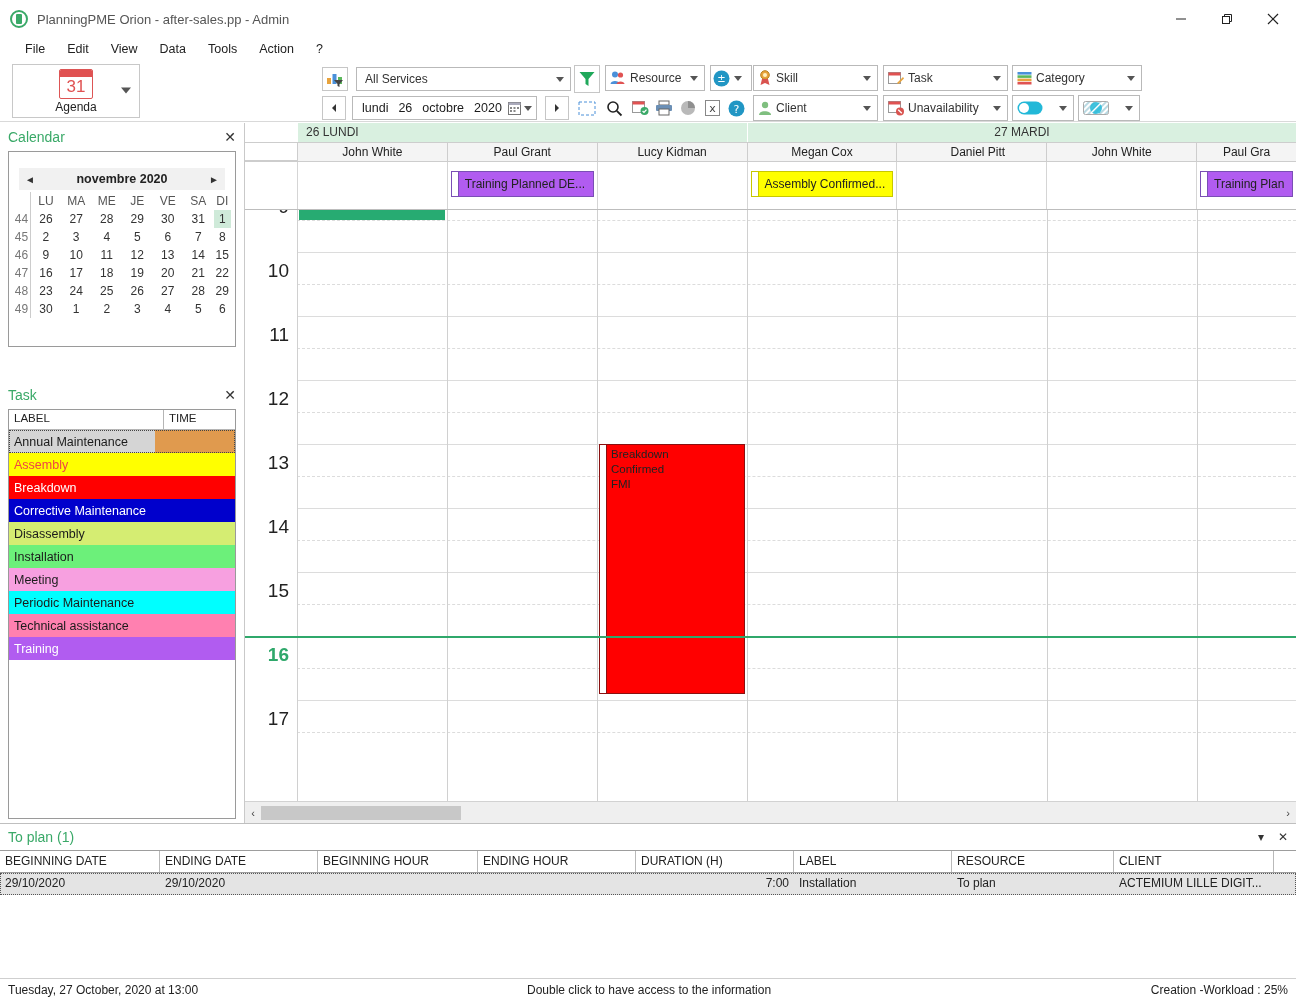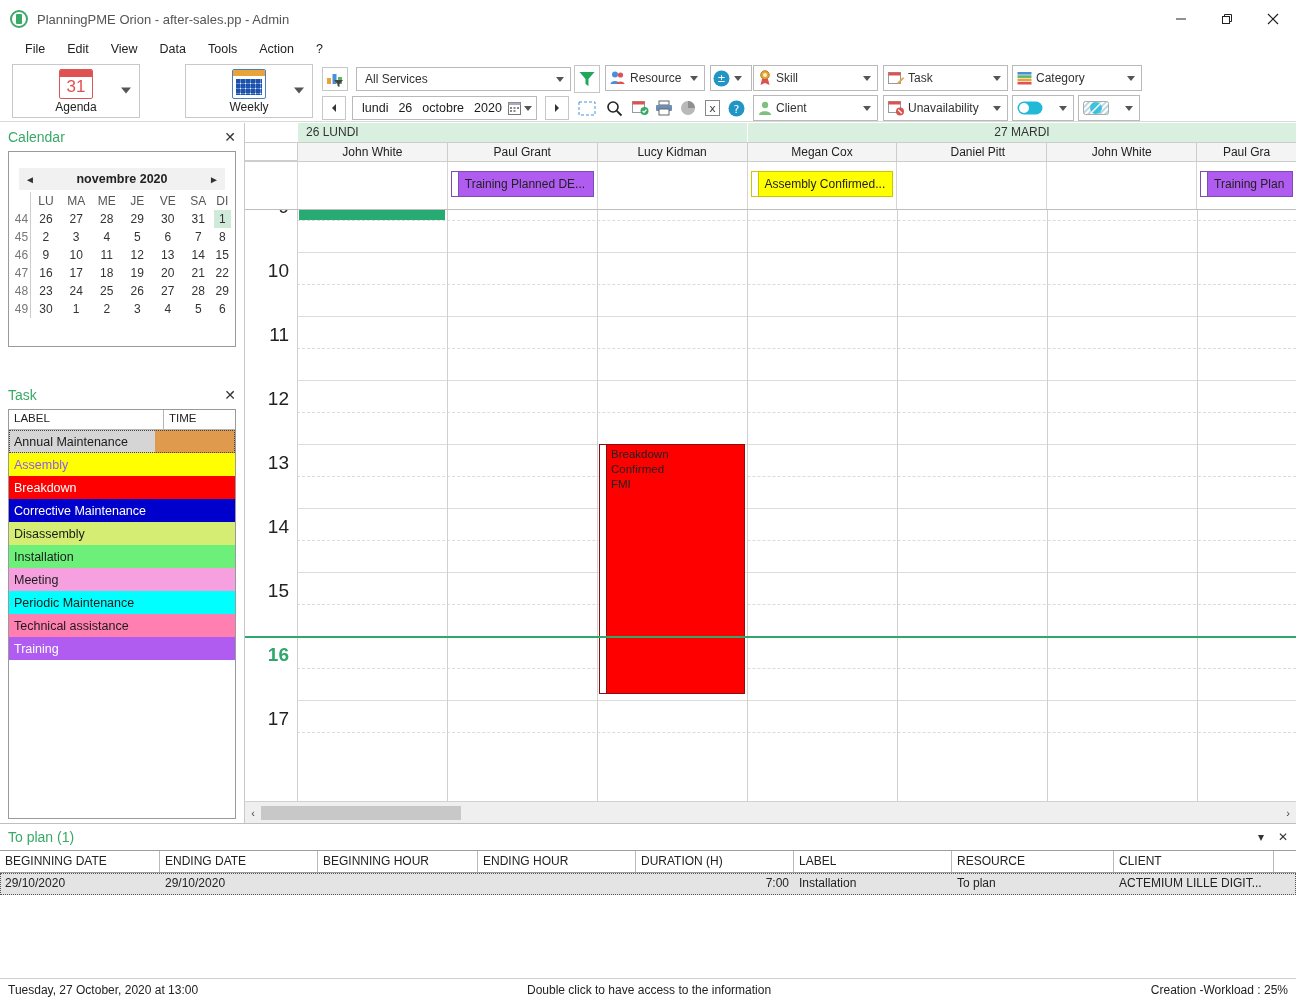--- a/index.html
+++ b/index.html
@@ -237,29 +237,20 @@
   <div style="position:absolute; left:144px; top:64px;">
     <div class="spin">
       <div class="val">15</div>
       <div class="arrs">
         <div class="up"></div>
         <div class="dn"></div>
       </div>
     </div>
   </div>
 
-  <div class="grp" style="left:185px; top:4px; width:128px; height:54px;">
-    <div class="bigbtn">
-      <div class="icoWk">
-          <i></i>
-        </div>
-      <div class="cap">Weekly</div>
-      <div class="arr"></div>
-    </div>
-  </div>
 
   <div class="tbtn" style="position:absolute;left:322px;top:7px;width:26px;height:24px;">
     <svg width="18" height="16" viewBox="0 0 18 16">
       <rect x="1" y="7" width="4" height="6" fill="#e8a33d"></rect>
       <rect x="6.5" y="3" width="4" height="10" fill="#4a90d9"></rect>
       <rect x="12" y="6" width="4" height="7" fill="#5cb85c"></rect>
       <path d="M8 9 L17 9 L13.5 13 L13.5 16 L11.5 15 L11.5 13 Z" fill="#444"></path>
     </svg>
   </div>
 
@@ -570,21 +561,21 @@
       <div class="tl-head">
         <div class="c1">LABEL</div>
         <div>TIME</div>
       </div>
       <div id="task-rows">
           <div class="tl-row selected" style="background: rgb(213, 213, 213);">
             <div class="lb" style="color: rgb(27, 27, 27);">Annual Maintenance</div>
             <div class="tm" style="background: rgb(224, 154, 78);"></div>
           </div>
           <div class="tl-row" style="background: rgb(255, 255, 0);">
-            <div class="lb" style="color: #8b5cf6;">Assembly</div>
+            <div class="lb" style="color: #ef4444;">Assembly</div>
             <div class="tm" style="background: rgb(255, 255, 0);"></div>
           </div>
           <div class="tl-row" style="background: rgb(255, 0, 0);">
             <div class="lb" style="color: rgb(255, 255, 255);">Breakdown</div>
             <div class="tm" style="background: rgb(255, 0, 0);"></div>
           </div>
           <div class="tl-row" style="background: rgb(0, 0, 204);">
             <div class="lb" style="color: rgb(255, 255, 255);">Corrective Maintenance</div>
             <div class="tm" style="background: rgb(0, 0, 204);"></div>
           </div>

